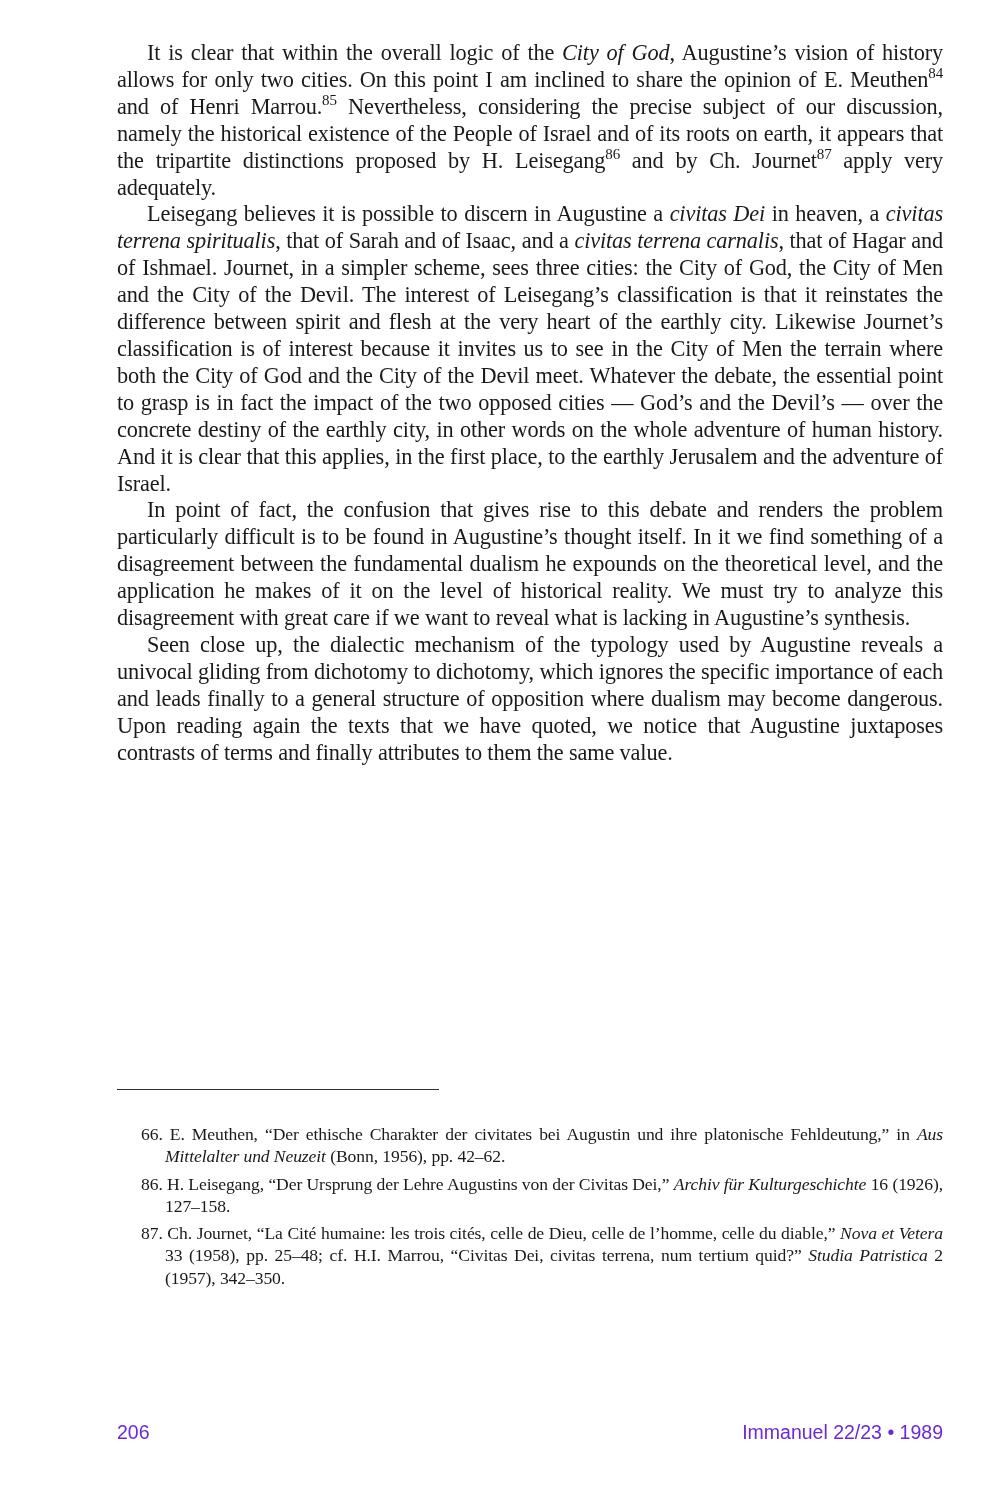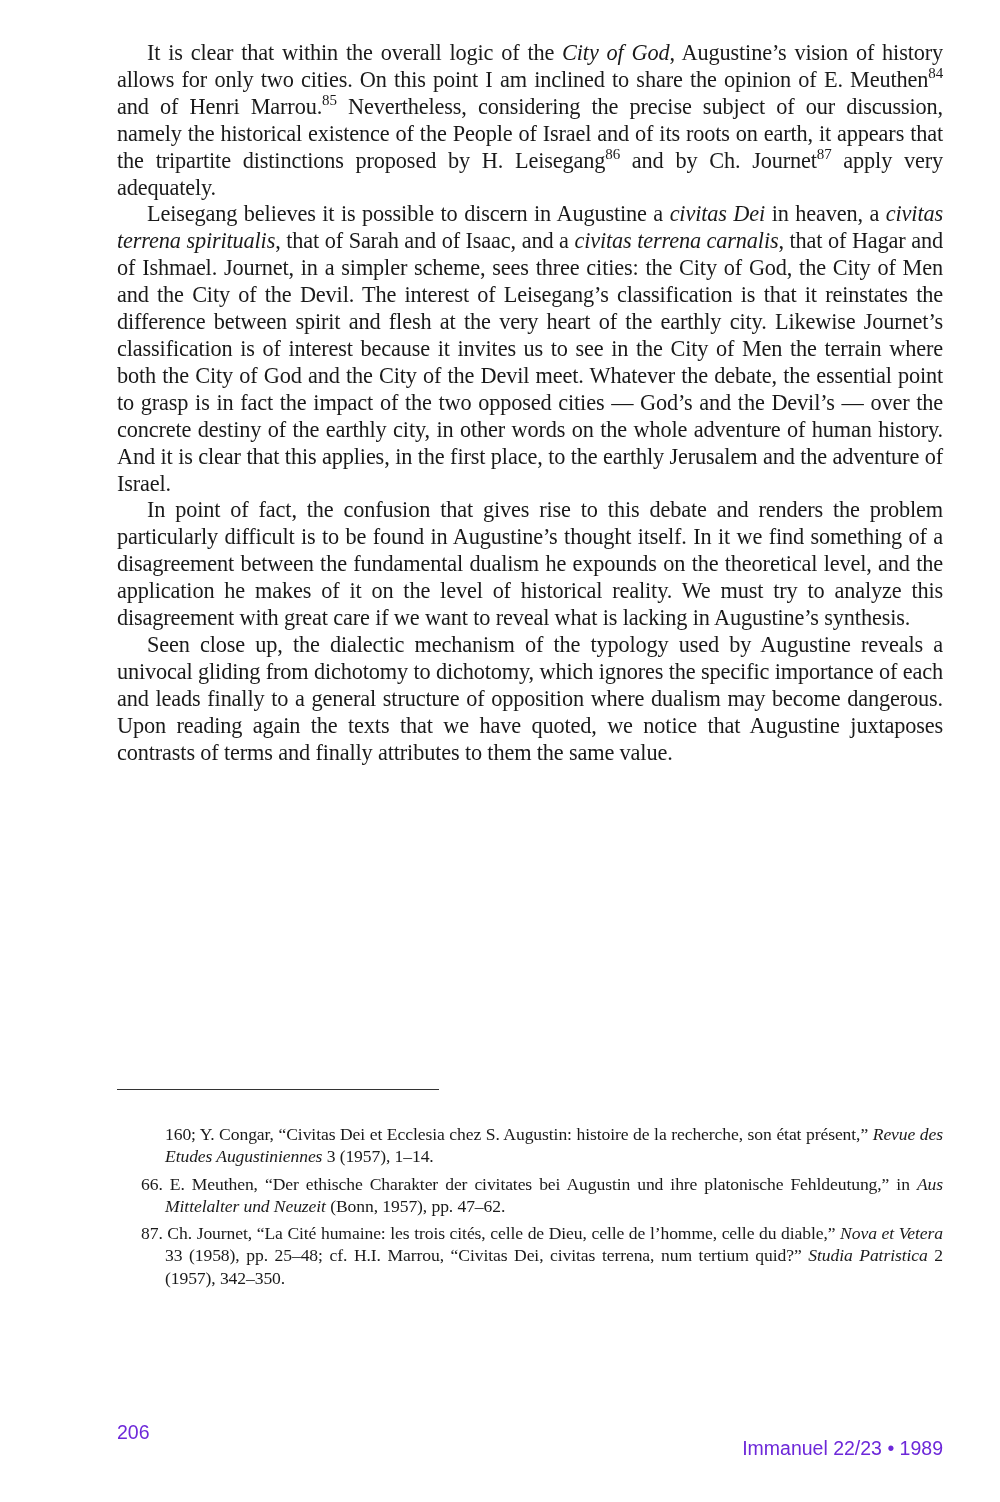--- a/index.html
+++ b/index.html
@@ -29,39 +29,39 @@
       font-size: 17.6px; line-height: 22.3px; text-align: justify;
       letter-spacing: -0.1px;
     }
     .note { position: relative; margin-bottom: 5px; }
     .footer {
       position: absolute; left: 117px; top: 1421px; width: 826px; height: 30px;
       font-family: "Liberation Sans", "DejaVu Sans", sans-serif;
       font-size: 19.5px; color: #6d28d9;
     }
     .footer .pageno { position: absolute; left: 0; top: 0; }
-    .footer .journal { position: absolute; right: 0; top: 16px; }
+    .footer .journal { position: absolute; right: 0; top: 0; }
   </style>
 </head>
 <body>
 
 <div class="page">
   <div class="body-text" id="body-text">
       <p class="indent"><span>It is clear that within the overall logic of the </span><i>City of God</i><span>, Augustine’s vision of history allows for only two cities. On this point I am inclined to share the opinion of E. Meuthen</span><sup>84</sup><span> and of Henri Marrou.</span><sup>85</sup><span> Nevertheless, considering the precise subject of our discussion, namely the historical existence of the People of Israel and of its roots on earth, it appears that the tripartite distinctions proposed by H. Leisegang</span><sup>86</sup><span> and by Ch. Journet</span><sup>87</sup><span> apply very adequately.</span></p>
       <p class="indent"><span>Leisegang believes it is possible to discern in Augustine a </span><i>civitas Dei</i><span> in heaven, a </span><i>civitas terrena spiritualis</i><span>, that of Sarah and of Isaac, and a </span><i>civitas terrena carnalis</i><span>, that of Hagar and of Ishmael. Journet, in a simpler scheme, sees three cities: the City of God, the City of Men and the City of the Devil. The interest of Leisegang’s classification is that it reinstates the difference be­tween spirit and flesh at the very heart of the earthly city. Likewise Journet’s classification is of interest because it invites us to see in the City of Men the terrain where both the City of God and the City of the Devil meet. Whatever the debate, the essential point to grasp is in fact the impact of the two opposed cities — God’s and the Devil’s — over the concrete destiny of the earthly city, in other words on the whole adventure of human history. And it is clear that this applies, in the first place, to the earthly Jerusalem and the adventure of Is­rael.</span></p>
       <p class="indent"><span>In point of fact, the confusion that gives rise to this debate and renders the problem particularly difficult is to be found in Augustine’s thought itself. In it we find something of a disagreement between the fundamental dualism he ex­pounds on the theoretical level, and the application he makes of it on the level of historical reality. We must try to analyze this disagreement with great care if we want to reveal what is lacking in Augustine’s synthesis.</span></p>
       <p class="indent"><span>Seen close up, the dialectic mechanism of the typology used by Augustine reveals a univocal gliding from dichotomy to dichotomy, which ignores the specific importance of each and leads finally to a general structure of opposi­tion where dualism may become dangerous. Upon reading again the texts that we have quoted, we notice that Augustine juxtaposes contrasts of terms and finally attributes to them the same value.</span></p>
     </div>
   <div class="rule"></div>
   <div class="notes" id="notes">
       <div class="note">
-        <span class="body" style="display: block; padding-left: 24px;"><span>160; Y. Congar, “Civitas Dei et Ecclesia chez S. Augustin: histoire de la recherche, son état présent,” </span><i>Revue des Etudes Augustiniennes</i><span> 3 (1957), 1–14.</span></span>
+        <span class="body" style="display: block; padding-left: 24px; text-indent: -24px;"><span>66. </span><span>E. Meuthen, “Der ethische Charakter der civitates bei Augustin und ihre platonische Fehldeutung,” in </span><i>Aus Mittelalter und Neuzeit</i><span> (Bonn, 1956), pp. 42–62.</span></span>
       </div>
       <div class="note">
-        <span class="body" style="display: block; padding-left: 24px; text-indent: -24px;"><span>66. </span><span>E. Meuthen, “Der ethische Charakter der civitates bei Augustin und ihre platonische Fehldeutung,” in </span><i>Aus Mittelalter und Neuzeit</i><span> (Bonn, 1957), pp. 47–62.</span></span>
+        <span class="body" style="display: block; padding-left: 24px; text-indent: -24px;"><span>86. </span><span>H. Leisegang, “Der Ursprung der Lehre Augustins von der Civitas Dei,” </span><i>Archiv für Kulturgeschichte</i><span> 16 (1926), 127–158.</span></span>
       </div>
       <div class="note">
         <span class="body" style="display: block; padding-left: 24px; text-indent: -24px;"><span>87. </span><span>Ch. Journet, “La Cité humaine: les trois cités, celle de Dieu, celle de l’homme, celle du diable,” </span><i>Nova et Vetera</i><span> 33 (1958), pp. 25–48; cf. H.I. Marrou, “Civitas Dei, civitas terrena, num tertium quid?” </span><i>Studia Patristica</i><span> 2 (1957), 342–350.</span></span>
       </div>
     </div>
   <div class="footer">
     <span class="pageno">206</span>
     <span class="journal">Immanuel 22/23 • 1989</span>
   </div>
 </div>

